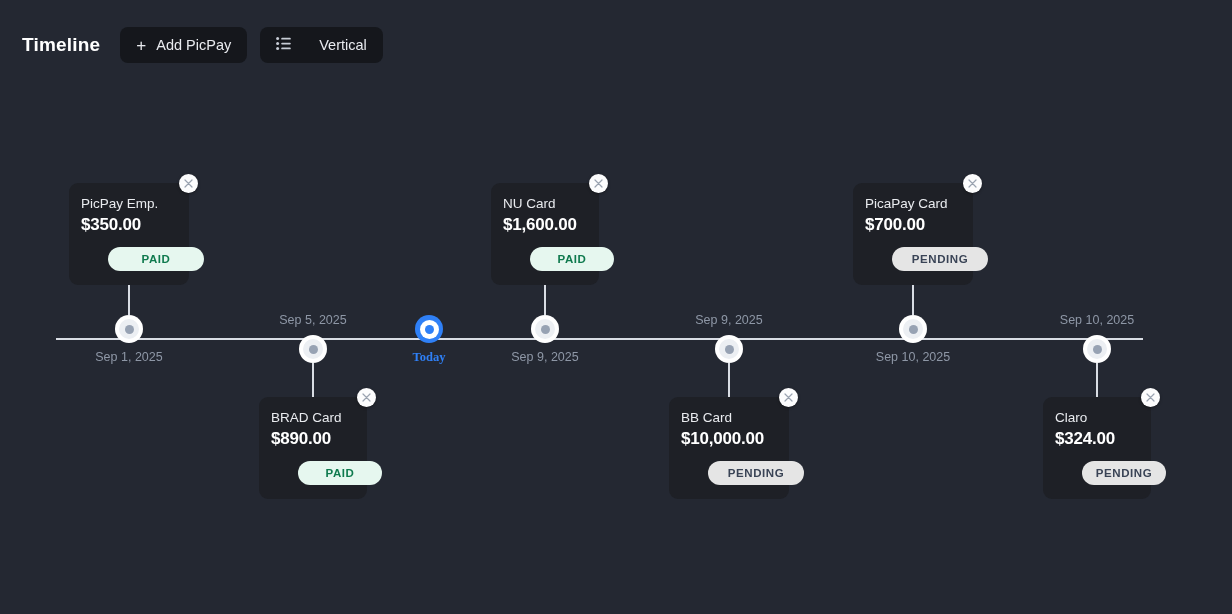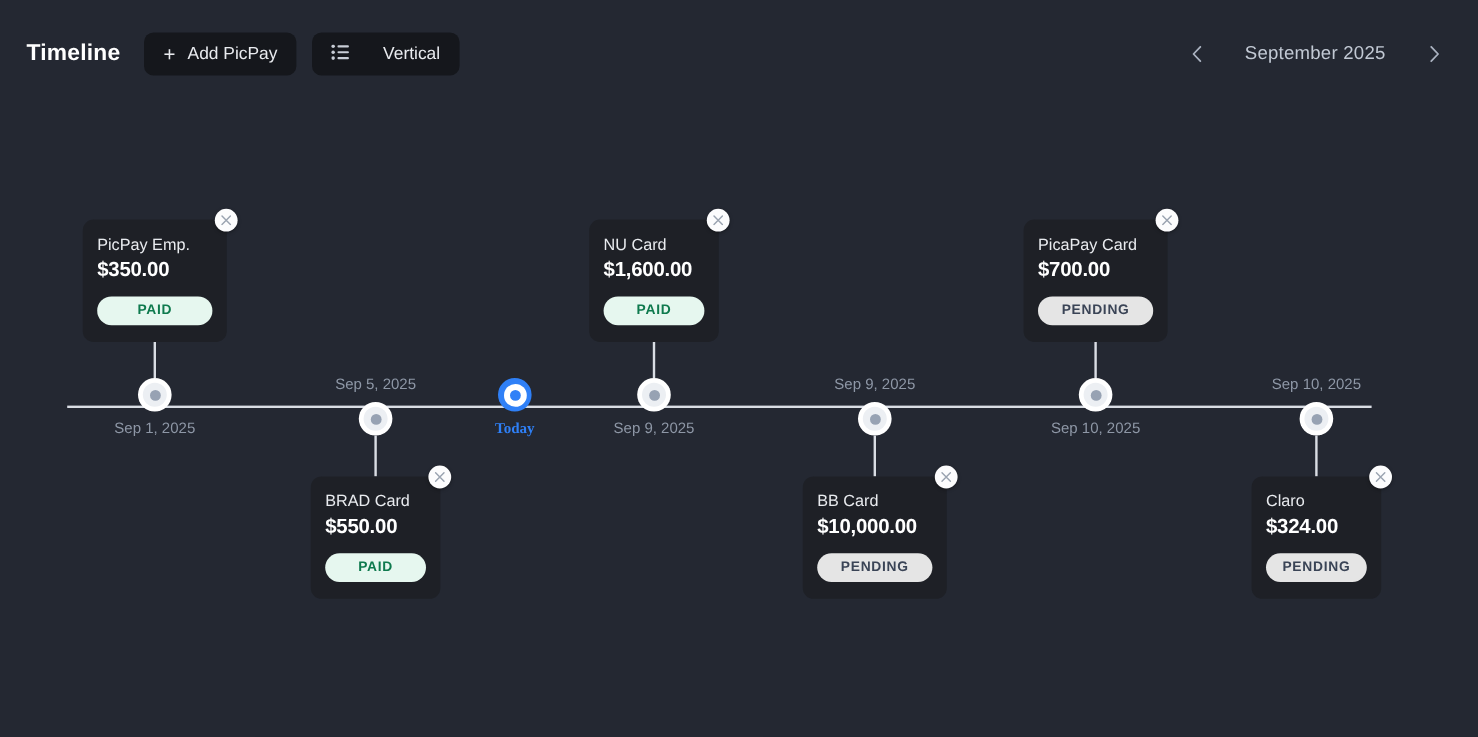--- a/index.html
+++ b/index.html
@@ -104,20 +104,21 @@
   }
   .card-amount {
     font-size: 17px; font-weight: bold; color: #ffffff;
     white-space: nowrap; margin-bottom: 12px; letter-spacing: -.2px;
   }
   .badge {
     display: inline-flex; align-items: center; justify-content: center;
     height: 24px; padding: 0 4px; border-radius: 12px;
     font-size: 11.5px; font-weight: bold; letter-spacing: .6px;
     width: 100%;
+    margin-left: 27px;
   }
   .badge.paid { background: #e6f7ef; color: #0f7a4e; }
   .badge.pending { background: #e5e5e5; color: #3a4456; }
 
   .close-btn {
     position: absolute; top: -9px; right: -9px;
     width: 19px; height: 19px; border-radius: 50%;
     background: #fcfcfd;
     display: flex; align-items: center; justify-content: center;
     cursor: pointer; border: none;
@@ -142,33 +143,20 @@
         <circle cx="1.6" cy="6.5" r="1.5" fill="#c8cdd6"></circle>
         <circle cx="1.6" cy="11.4" r="1.5" fill="#c8cdd6"></circle>
         <rect x="5.2" y="0.8" width="9.6" height="1.7" rx="0.85" fill="#c8cdd6"></rect>
         <rect x="5.2" y="5.7" width="9.6" height="1.7" rx="0.85" fill="#c8cdd6"></rect>
         <rect x="5.2" y="10.6" width="9.6" height="1.7" rx="0.85" fill="#c8cdd6"></rect>
       </svg>
     </span>
     <span>Vertical</span>
   </button>
 
-  <div class="month-nav">
-    <button class="chev">
-      <svg width="9" height="14" viewBox="0 0 9 14" fill="none">
-        <path d="M7.3 1 1.6 7l5.7 6" stroke="#aab2c0" stroke-width="1.5" stroke-linecap="round" stroke-linejoin="round"></path>
-      </svg>
-    </button>
-    <div class="month-label">September 2025</div>
-    <button class="chev">
-      <svg width="9" height="14" viewBox="0 0 9 14" fill="none">
-        <path d="M1.7 1 7.4 7l-5.7 6" stroke="#aab2c0" stroke-width="1.5" stroke-linecap="round" stroke-linejoin="round"></path>
-      </svg>
-    </button>
-  </div>
 </div>
 
 <div class="timeline">
   <div class="axis"></div>
   <div id="nodes">
       <div class="marker" style="left: 115px; top: 315px;">
         <span class="core"></span>
       </div>
       <div class="date-label" style="left: 59px; width: 140px; top: 350px;">Sep 1, 2025</div>
       <div class="stem" style="left: 128px; top: 281px; height: 34px;"></div>
@@ -179,21 +167,21 @@
         </button><div class="card-title">PicPay Emp.</div><div class="card-amount">$350.00</div><div class="badge paid">PAID</div></div>
       <div class="marker" style="left: 299px; top: 335px;">
         <span class="core"></span>
       </div>
       <div class="date-label" style="left: 243px; width: 140px; top: 313px;">Sep 5, 2025</div>
       <div class="stem" style="left: 312px; top: 363px; height: 34px;"></div>
       <div class="card" style="left: 259px; top: 397px;"><button class="close-btn">
           <svg width="9" height="9" viewBox="0 0 9 9">
             <path d="M1 1l7 7M8 1l-7 7" stroke="#9aa3b0" stroke-width="1.2" stroke-linecap="round"></path>
           </svg>
-        </button><div class="card-title">BRAD Card</div><div class="card-amount">$550.00</div><div class="badge paid">PAID</div></div>
+        </button><div class="card-title">BRAD Card</div><div class="card-amount">$890.00</div><div class="badge paid">PAID</div></div>
       <div class="marker" style="left: 531px; top: 315px;">
         <span class="core"></span>
       </div>
       <div class="date-label" style="left: 475px; width: 140px; top: 350px;">Sep 9, 2025</div>
       <div class="stem" style="left: 544px; top: 281px; height: 34px;"></div>
       <div class="card" style="left: 491px; top: 183px;"><button class="close-btn">
           <svg width="9" height="9" viewBox="0 0 9 9">
             <path d="M1 1l7 7M8 1l-7 7" stroke="#9aa3b0" stroke-width="1.2" stroke-linecap="round"></path>
           </svg>
         </button><div class="card-title">NU Card</div><div class="card-amount">$1,600.00</div><div class="badge paid">PAID</div></div>

